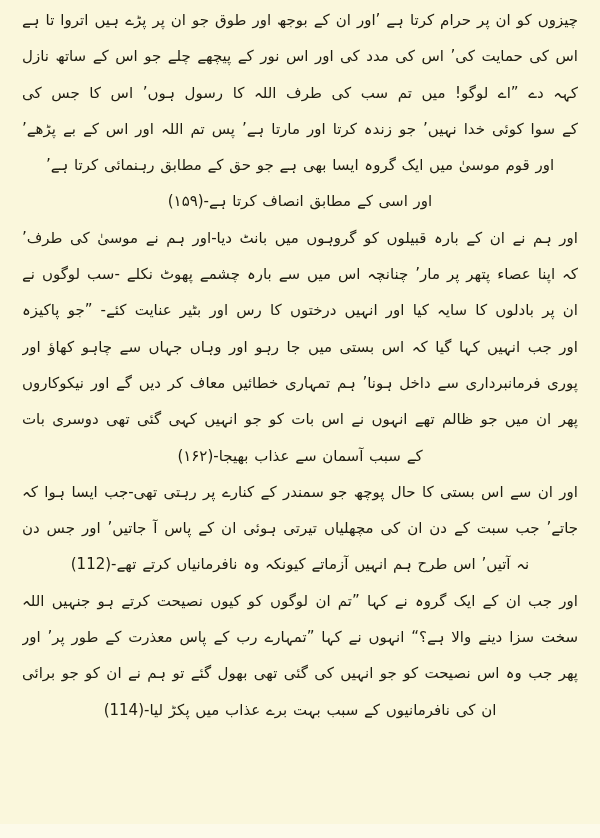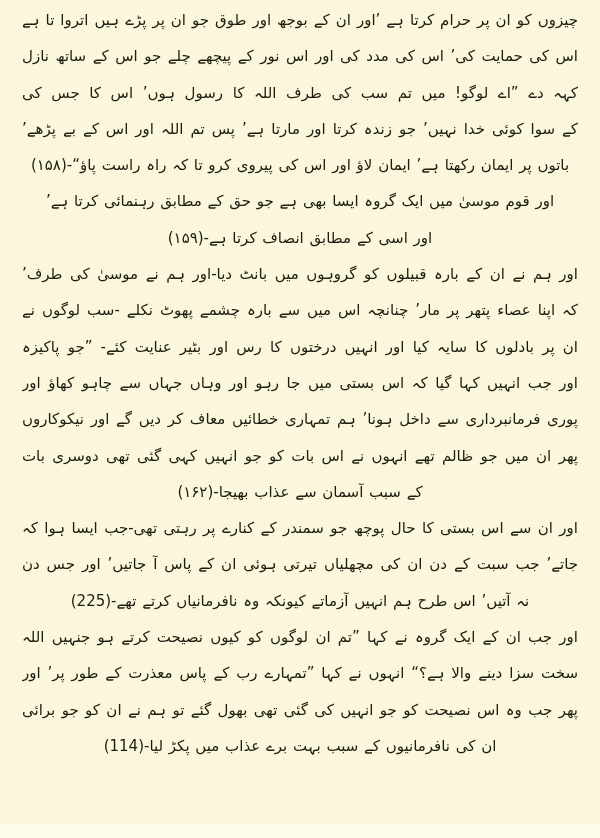--- a/index.html
+++ b/index.html
@@ -56,32 +56,31 @@
 </style>
 </head>
 <body>
 
 <div class="page" style="background: rgb(250, 247, 220);">
   <div class="text-block" style="color: rgb(30, 28, 15);">
       <div class="line justify" dir="rtl" lang="ur">چیزوں کو ان پر حرام کرتا ہے ’اور ان کے بوجھ اور طوق جو ان پر پڑے ہیں اتروا تا ہے -ہاں! جو لوگ اس پر ایمان لائے’</div>
       <div class="line justify" dir="rtl" lang="ur">اس کی حمایت کی’ اس کی مدد کی اور اس نور کے پیچھے چلے جو اس کے ساتھ نازل کیا گیا’ وہی کامیاب ہوں گے -(۱۵۷)</div>
       <div class="line justify" dir="rtl" lang="ur">کہہ دے ”اے لوگو! میں تم سب کی طرف اللہ کا رسول ہوں’ اس کا جس کی بادشاہت آسمانوں اور زمین پر ہے’ جس</div>
       <div class="line justify" dir="rtl" lang="ur">کے سوا کوئی خدا نہیں’ جو زندہ کرتا اور مارتا ہے’ پس تم اللہ اور اس کے بے پڑھے’ نبی رسول پر’ جو اللہ اور اس کی</div>
-      <div class="line center" dir="rtl" lang="ur">باتوں پر ایمان رکھتا ہے’ ایمان لاؤ اور اس کی پیروی کرو تا کہ راہ راست پاؤ“-(۱۵۸)</div>
       <div class="line center" dir="rtl" lang="ur">اور قوم موسیٰ میں ایک گروہ ایسا بھی ہے جو حق کے مطابق رہنمائی کرتا ہے’</div>
       <div class="line center" dir="rtl" lang="ur">اور اسی کے مطابق انصاف کرتا ہے-(۱۵۹)</div>
       <div class="line justify" dir="rtl" lang="ur">اور ہم نے ان کے بارہ قبیلوں کو گروہوں میں بانٹ دیا-اور ہم نے موسیٰ کی طرف’ جب اس کی قوم نے پانی مانگا’ وحی کی</div>
       <div class="line justify" dir="rtl" lang="ur">کہ اپنا عصاء پتھر پر مار’ چنانچہ اس میں سے بارہ چشمے پھوٹ نکلے -سب لوگوں نے اپنا اپنا گھاٹ معلوم کر لیا-اور ہم نے</div>
       <div class="line justify" dir="rtl" lang="ur">ان پر بادلوں کا سایہ کیا اور انہیں درختوں کا رس اور بٹیر عنایت کئے- ”جو پاکیزہ چیزیں ہم نے تمہیں دی ہیں وہ کھاؤ“-</div>
       <div class="line justify" dir="rtl" lang="ur">اور جب انہیں کہا گیا کہ اس بستی میں جا رہو اور وہاں جہاں سے چاہو کھاؤ اور کہنا! ”بخش دے“ اور دروازے میں</div>
       <div class="line justify" dir="rtl" lang="ur">پوری فرمانبرداری سے داخل ہونا’ ہم تمہاری خطائیں معاف کر دیں گے اور نیکوکاروں کو زیادہ دیں گے“-(۱۶۱)</div>
       <div class="line justify" dir="rtl" lang="ur">پھر ان میں جو ظالم تھے انہوں نے اس بات کو جو انہیں کہی گئی تھی دوسری بات سے بدل دیا تو ہم نے ان پر ان کے ظلم</div>
       <div class="line center" dir="rtl" lang="ur">کے سبب آسمان سے عذاب بھیجا-(۱۶۲)</div>
       <div class="line justify" dir="rtl" lang="ur">اور ان سے اس بستی کا حال پوچھ جو سمندر کے کنارے پر رہتی تھی-جب ایسا ہوا کہ وہ لوگ سبت میں حد سے نکل</div>
       <div class="line justify" dir="rtl" lang="ur">جاتے’ جب سبت کے دن ان کی مچھلیاں تیرتی ہوئی ان کے پاس آ جاتیں’ اور جس دن ان کا سبت نہ ہوتا وہ ان کے پاس</div>
-      <div class="line center" dir="rtl" lang="ur">نہ آتیں’ اس طرح ہم انہیں آزماتے کیونکہ وہ نافرمانیاں کرتے تھے-(225)</div>
+      <div class="line center" dir="rtl" lang="ur">نہ آتیں’ اس طرح ہم انہیں آزماتے کیونکہ وہ نافرمانیاں کرتے تھے-(112)</div>
       <div class="line justify" dir="rtl" lang="ur">اور جب ان کے ایک گروہ نے کہا ”تم ان لوگوں کو کیوں نصیحت کرتے ہو جنہیں اللہ ہلاک کرنے والا ہے یا انہیں</div>
       <div class="line justify" dir="rtl" lang="ur">سخت سزا دینے والا ہے؟“ انہوں نے کہا ”تمہارے رب کے پاس معذرت کے طور پر’ اور شاید وہ ڈر جائیں“-(۱۶۴)</div>
       <div class="line justify" dir="rtl" lang="ur">پھر جب وہ اس نصیحت کو جو انہیں کی گئی تھی بھول گئے تو ہم نے ان کو جو برائی سے منع کرتے تھے بچا لیا’ اور ظالموں کو</div>
       <div class="line center" dir="rtl" lang="ur">ان کی نافرمانیوں کے سبب بہت برے عذاب میں پکڑ لیا-(114)</div>
     </div>
   <div class="bottom-strip"></div>
 </div>
 
 </body></html>

